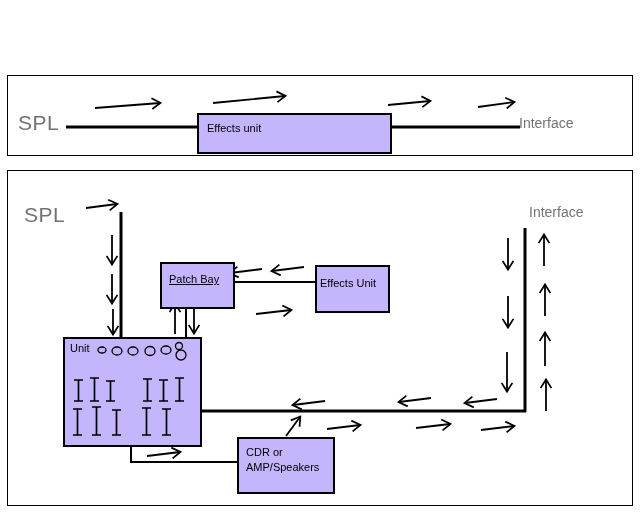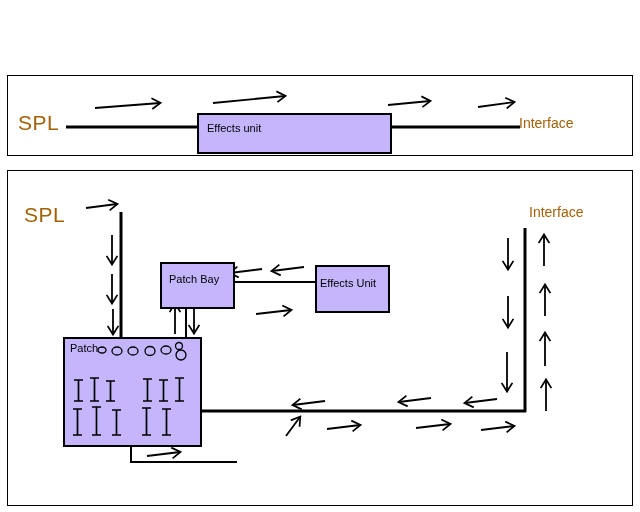--- a/index.html
+++ b/index.html
@@ -3,29 +3,29 @@
 <meta charset="utf-8">
 <style>
   html,body{margin:0;padding:0;}
   body{width:640px;height:512px;background:#ffffff;font-family:"Liberation Sans",sans-serif;color:#000;}
   #canvas{position:relative;width:640px;height:512px;background:#fff;overflow:hidden;}
   .panel{position:absolute;border:1px solid #000;background:transparent;}
   #panel-top{left:7px;top:75px;width:624px;height:79px;}
   #panel-bottom{left:7px;top:170px;width:624px;height:334px;}
   #wires{position:absolute;left:0;top:0;width:640px;height:512px;}
   .box{position:absolute;border:2px solid #000;background:#c4b5fd;font-size:11px;line-height:13px;white-space:nowrap;color:#000;}
-  .lbl{position:absolute;white-space:nowrap;color:#a16207;}
+  .lbl{position:absolute;white-space:nowrap;color:#737373;}
   .lbl-src{font-size:21px;letter-spacing:0.5px;}
   .lbl-dst{font-size:14px;}
   #lbl-spl-top{left:18px;top:111px;}
   #lbl-if-top{left:519px;top:115px;}
   #box-fx-top{left:197px;top:113px;width:183px;height:30px;padding:7px 0 0 8px;}
   #lbl-spl-bot{left:24px;top:203px;}
   #lbl-if-bot{left:529px;top:204px;}
-  #box-patchbay{left:160px;top:262px;width:64px;height:34px;padding:9px 0 0 7px;}
+  #box-patchbay{left:160px;top:262px;width:64px;height:34px;padding:9px 0 0 7px;text-decoration:underline;}
   #box-fx-bot{left:315px;top:265px;width:68px;height:34px;padding:10px 0 0 3px;}
   #box-mixer{left:63px;top:337px;width:135px;height:106px;}
   #mixer-label{position:absolute;left:5px;top:3px;}
   #mixer-gfx{position:absolute;left:0;top:0;}
   #box-cdr{left:237px;top:437px;width:87px;height:47px;padding:6px 0 0 7px;line-height:15px;}
 </style>
 </head>
 <body>
 
 <div id="canvas">
@@ -127,17 +127,21 @@
         <path d="M110,39 h9 M114.5,39 v23 M110,62 h9"></path>
       </g>
       <g fill="none" stroke="#000" stroke-width="1.7">
         <path d="M8,70 h9 M12.5,70 v26 M8,96 h9"></path>
         <path d="M27,68 h9 M31.5,68 v28 M27,96 h9"></path>
         <path d="M47,71 h9 M51.5,71 v25 M47,96 h9"></path>
         <path d="M77,69 h9 M81.5,69 v27 M77,96 h9"></path>
         <path d="M97,70 h9 M101.5,70 v26 M97,96 h9"></path>
       </g>
     </svg>
-    <span id="mixer-label">Patch</span>
+    <span id="mixer-label">Unit</span>
   </div>
 
+  <div id="box-cdr" class="box">
+    <span>CDR or</span><br>
+    <span>AMP/Speakers</span>
+  </div>
 
 </div>
 
 </body></html>

